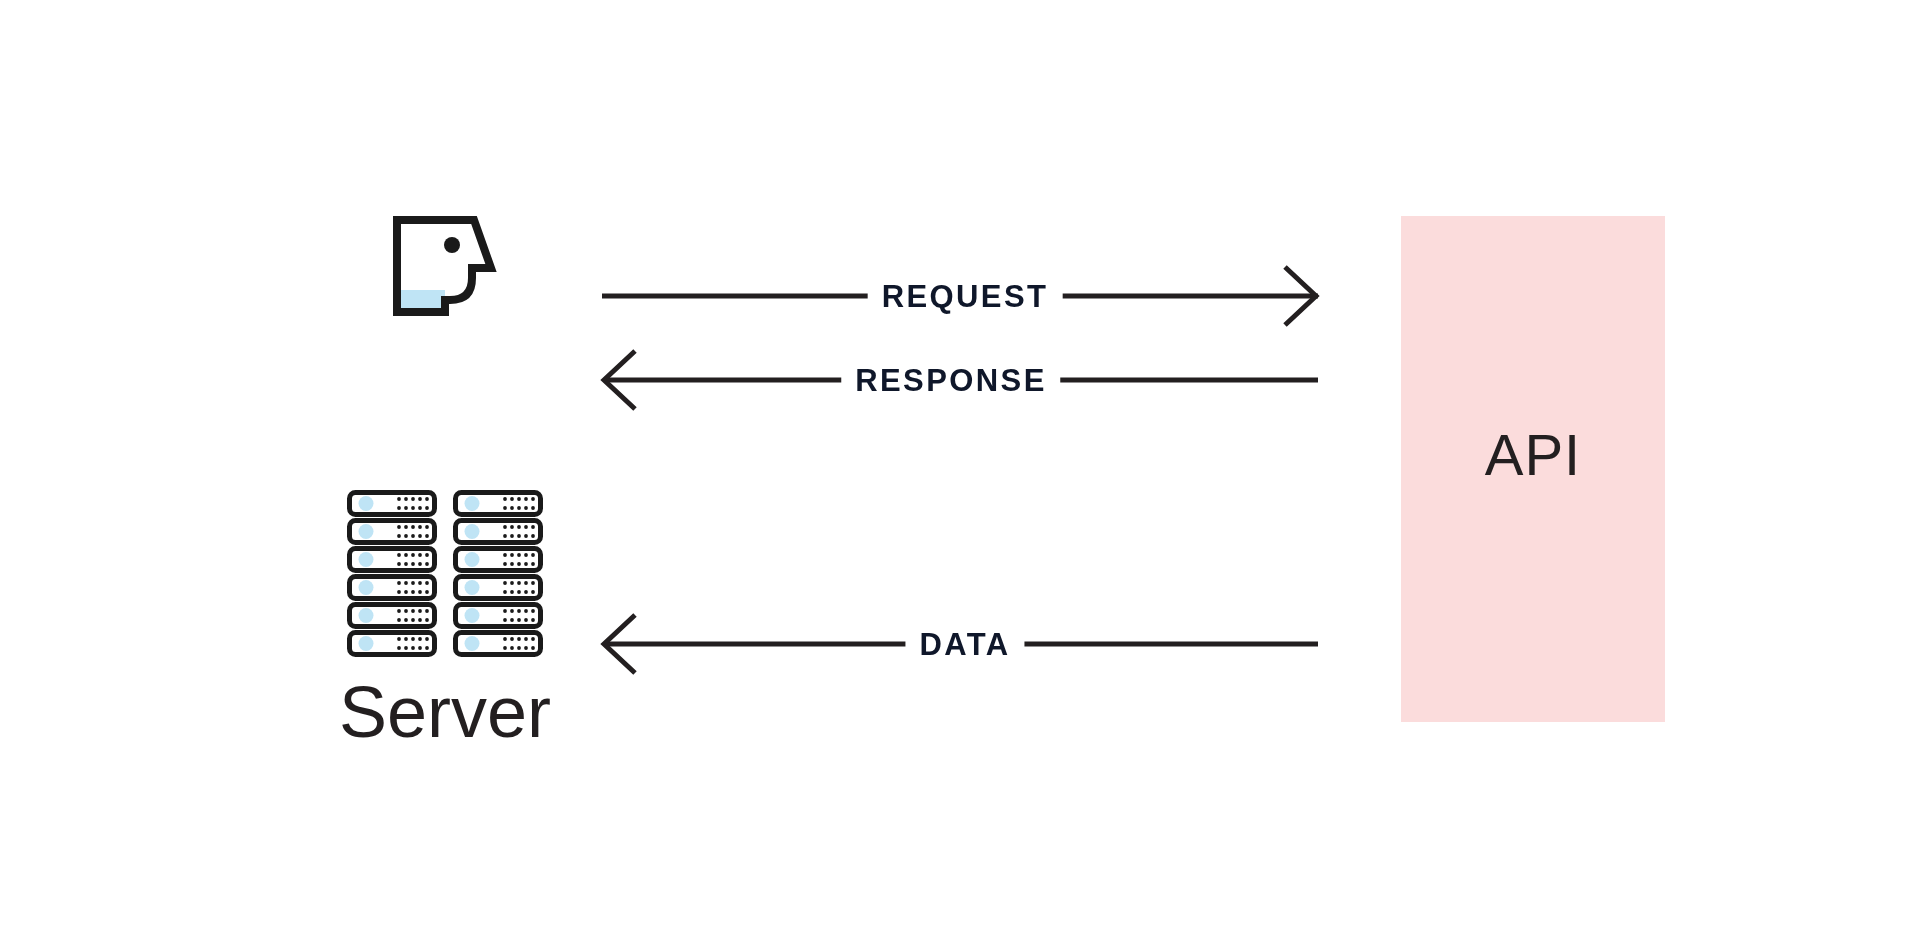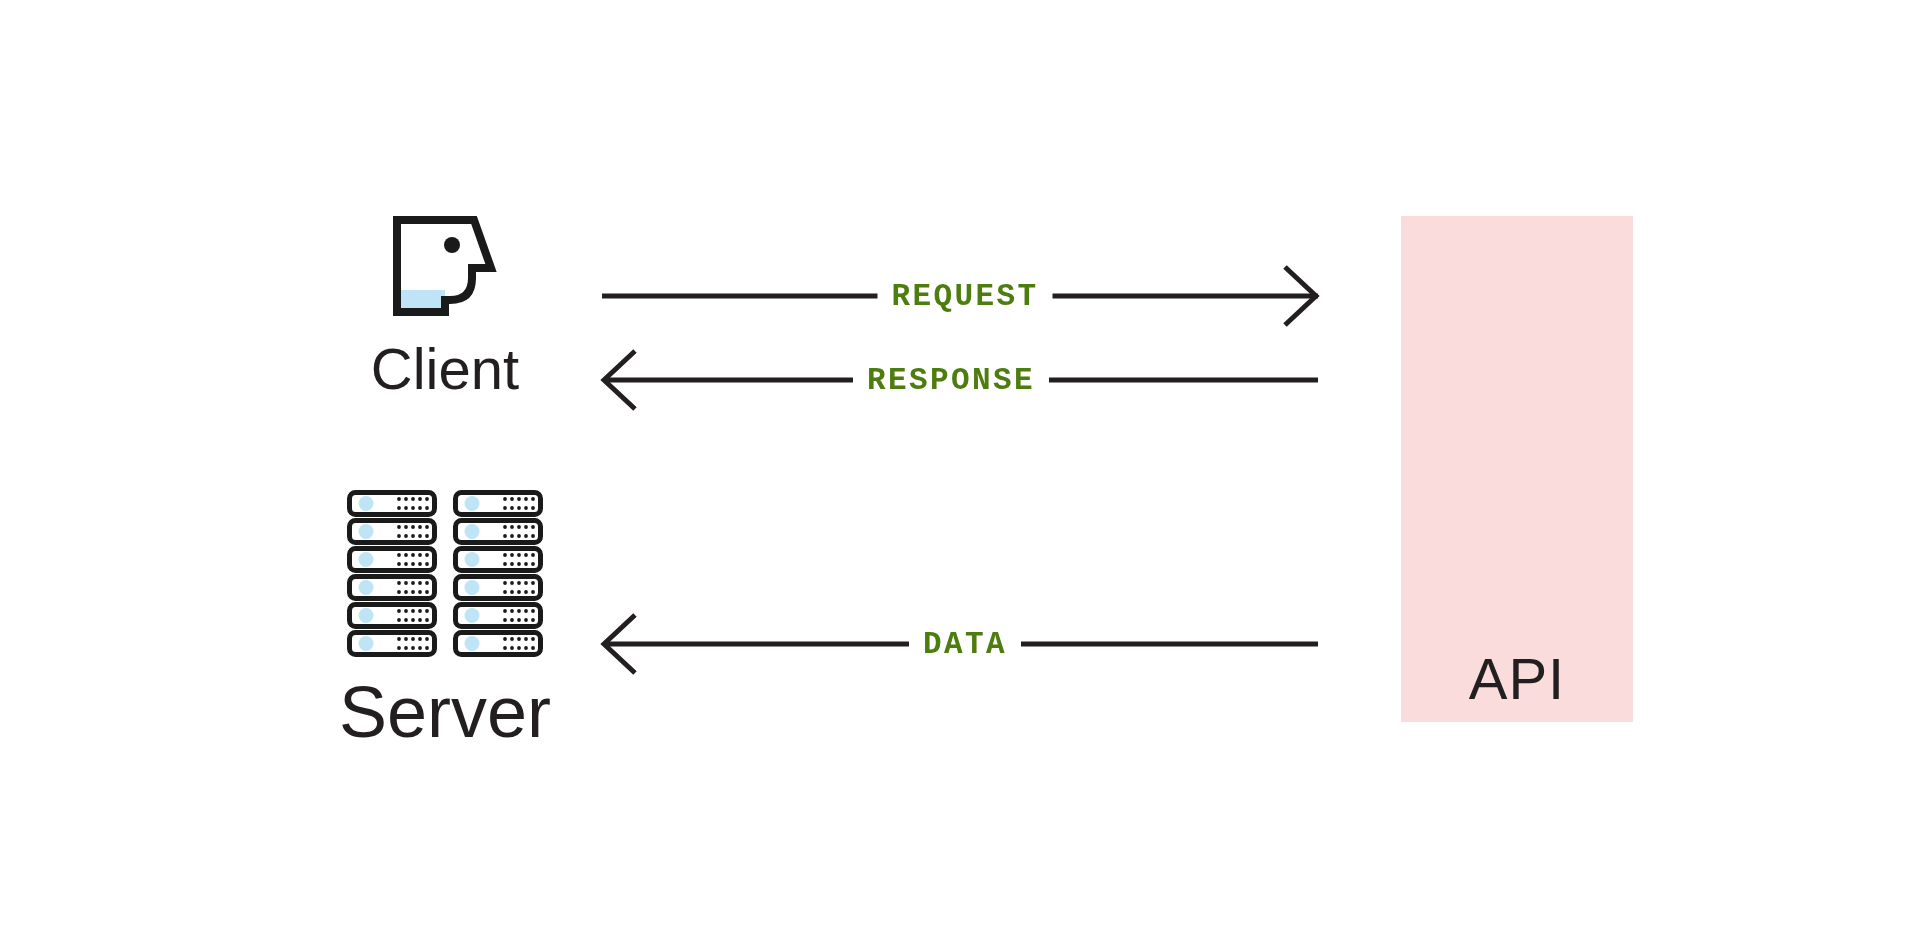--- a/index.html
+++ b/index.html
@@ -56,40 +56,40 @@
   .flow-svg { display: block; }
 
   #row-request  { left: 600px; top: 264px; width: 720px; }
   #row-response { left: 600px; top: 348px; width: 720px; }
   #row-data     { left: 600px; top: 612px; width: 720px; }
 
   .flow-label {
     position: absolute;
     top: 50%;
     transform: translate(-50%, -50%);
-    font-family: Liberation Mono, monospace;
+    font-family: Liberation Sans, sans-serif;
     font-weight: 700;
     font-size: 31px;
     letter-spacing: 2.4px;
-    color: #4d7c0f;
+    color: #0f172a;
     background: #ffffff;
     padding: 0 14px;
     white-space: nowrap;
     line-height: 1;
   }
 
   
   #api-panel {
     position: absolute;
     left: 1401px;
     top: 216px;
-    width: 232px;
+    width: 264px;
     height: 506px;
     display: flex;
-    align-items: flex-end;
+    align-items: center;
     justify-content: center;
   }
   #api-label {
     font-family: "Liberation Sans", sans-serif;
     font-weight: 400;
     font-size: 58px;
     letter-spacing: 1px;
     color: #231f20;
     line-height: 1;
     position: relative;
@@ -105,21 +105,20 @@
     <div class="client-icon-wrap">
       <svg viewBox="0 0 118 110" width="118" height="110" aria-hidden="true">
 
         <rect x="11" y="78" width="48" height="22" fill="#bfe4f5"></rect>
 
         <path d="M11 8 H88 L105 56 H86 V66 Q86 88 64 88 H59 V100 H11 Z" fill="none" stroke="#1a1a1a" stroke-width="8" stroke-linejoin="miter" stroke-linecap="square"></path>
 
         <circle cx="66" cy="33" r="8" fill="#1a1a1a"></circle>
       </svg>
     </div>
-    <div class="node-label" id="client-label">Client</div>
   </div>
 
   <div class="node" id="server-node">
     <div class="server-icon-wrap">
       <svg viewBox="0 0 196 170" width="196" height="170" aria-hidden="true">
         <defs>
 
           <g id="rack-unit">
             <rect x="2.5" y="2.5" width="85" height="22" rx="6" ry="6" fill="#ffffff" stroke="#1a1a1a" stroke-width="5"></rect>
             <circle cx="19" cy="13.5" r="7.5" fill="#bfe4f5"></circle>

